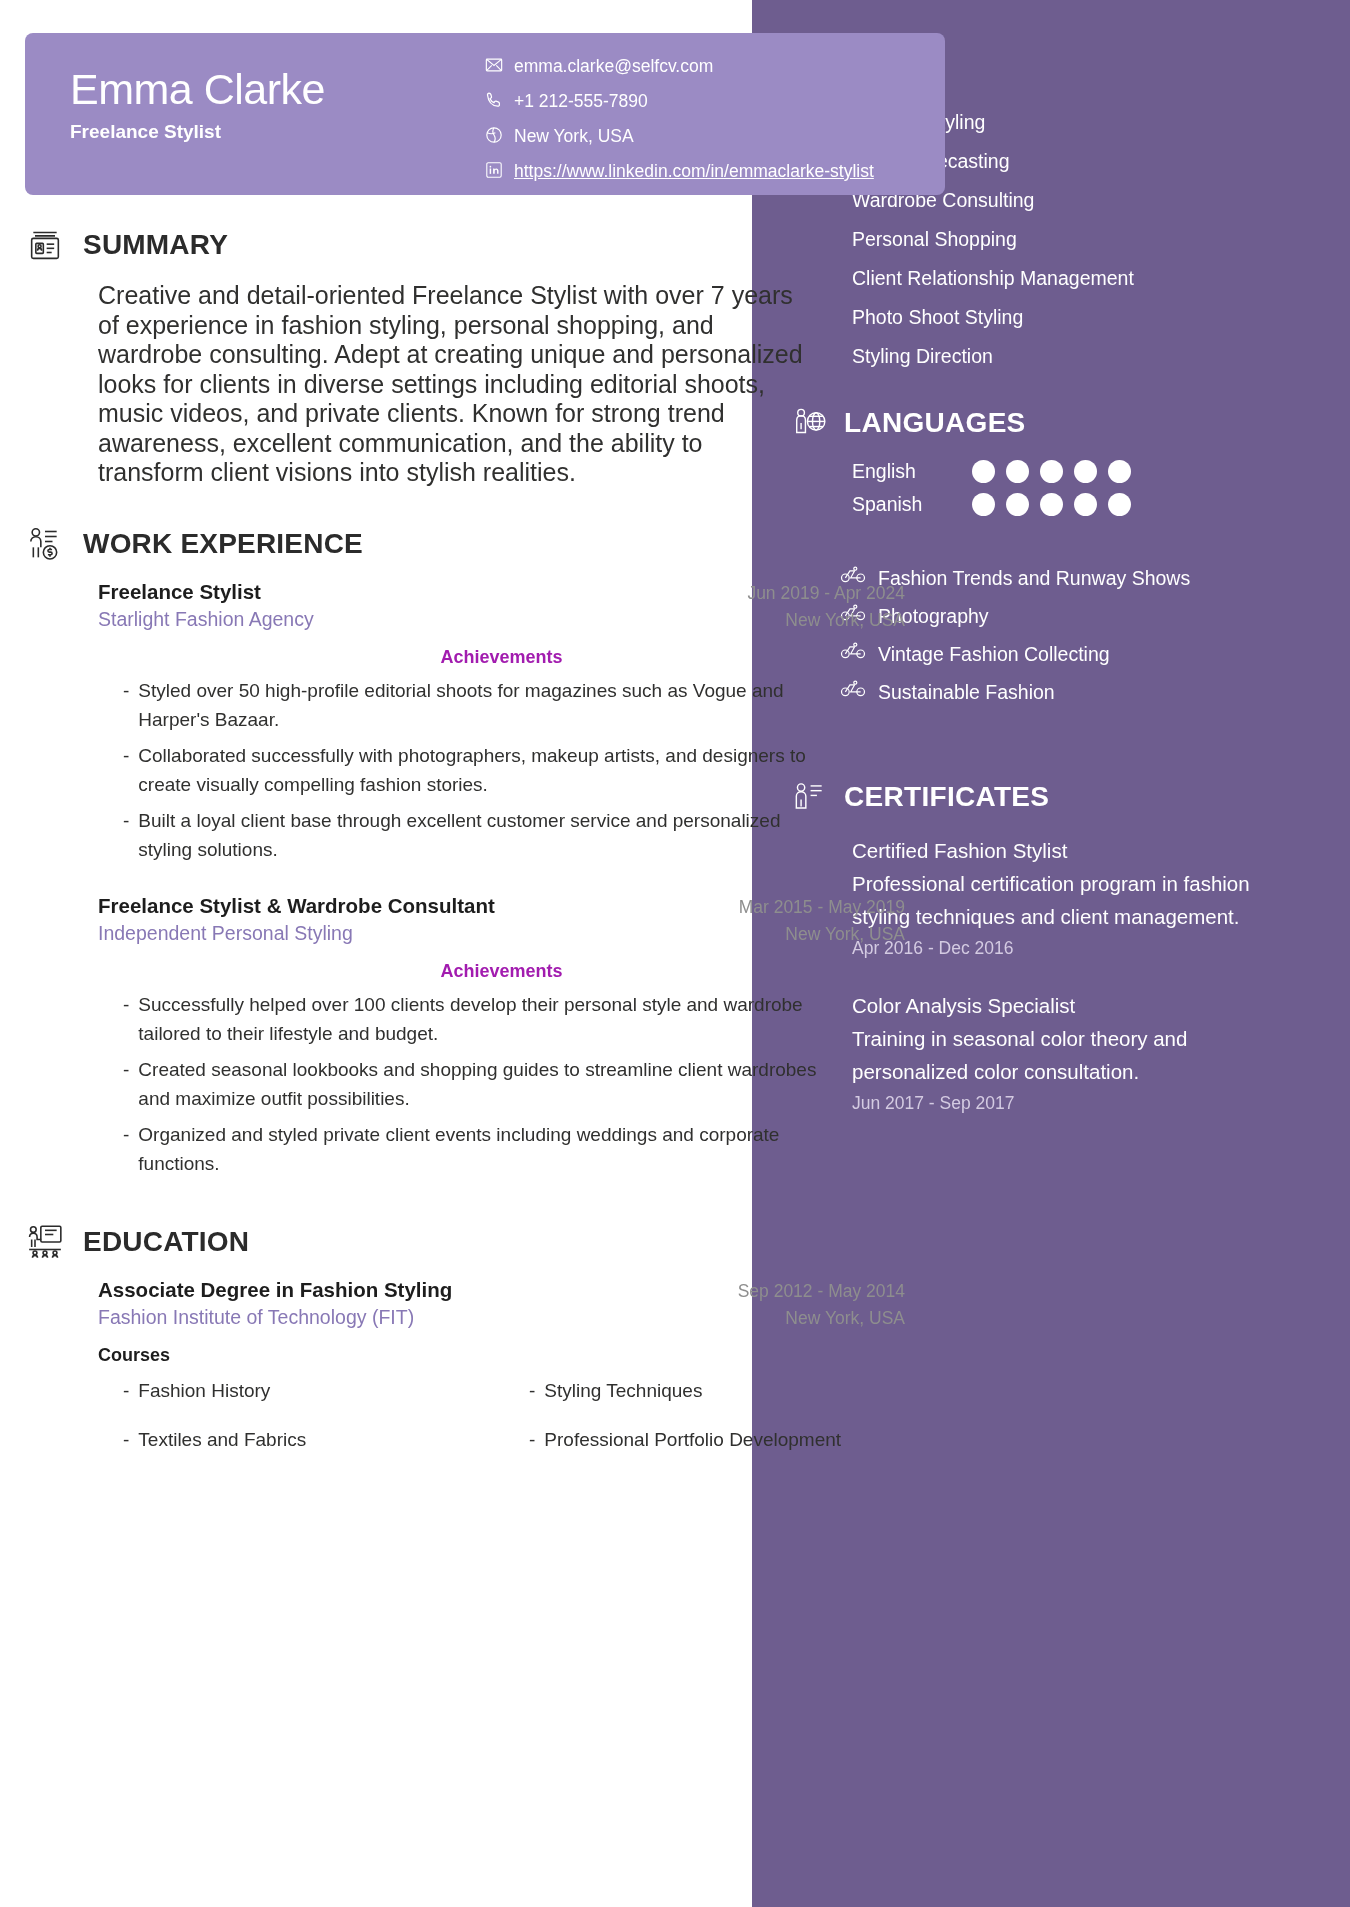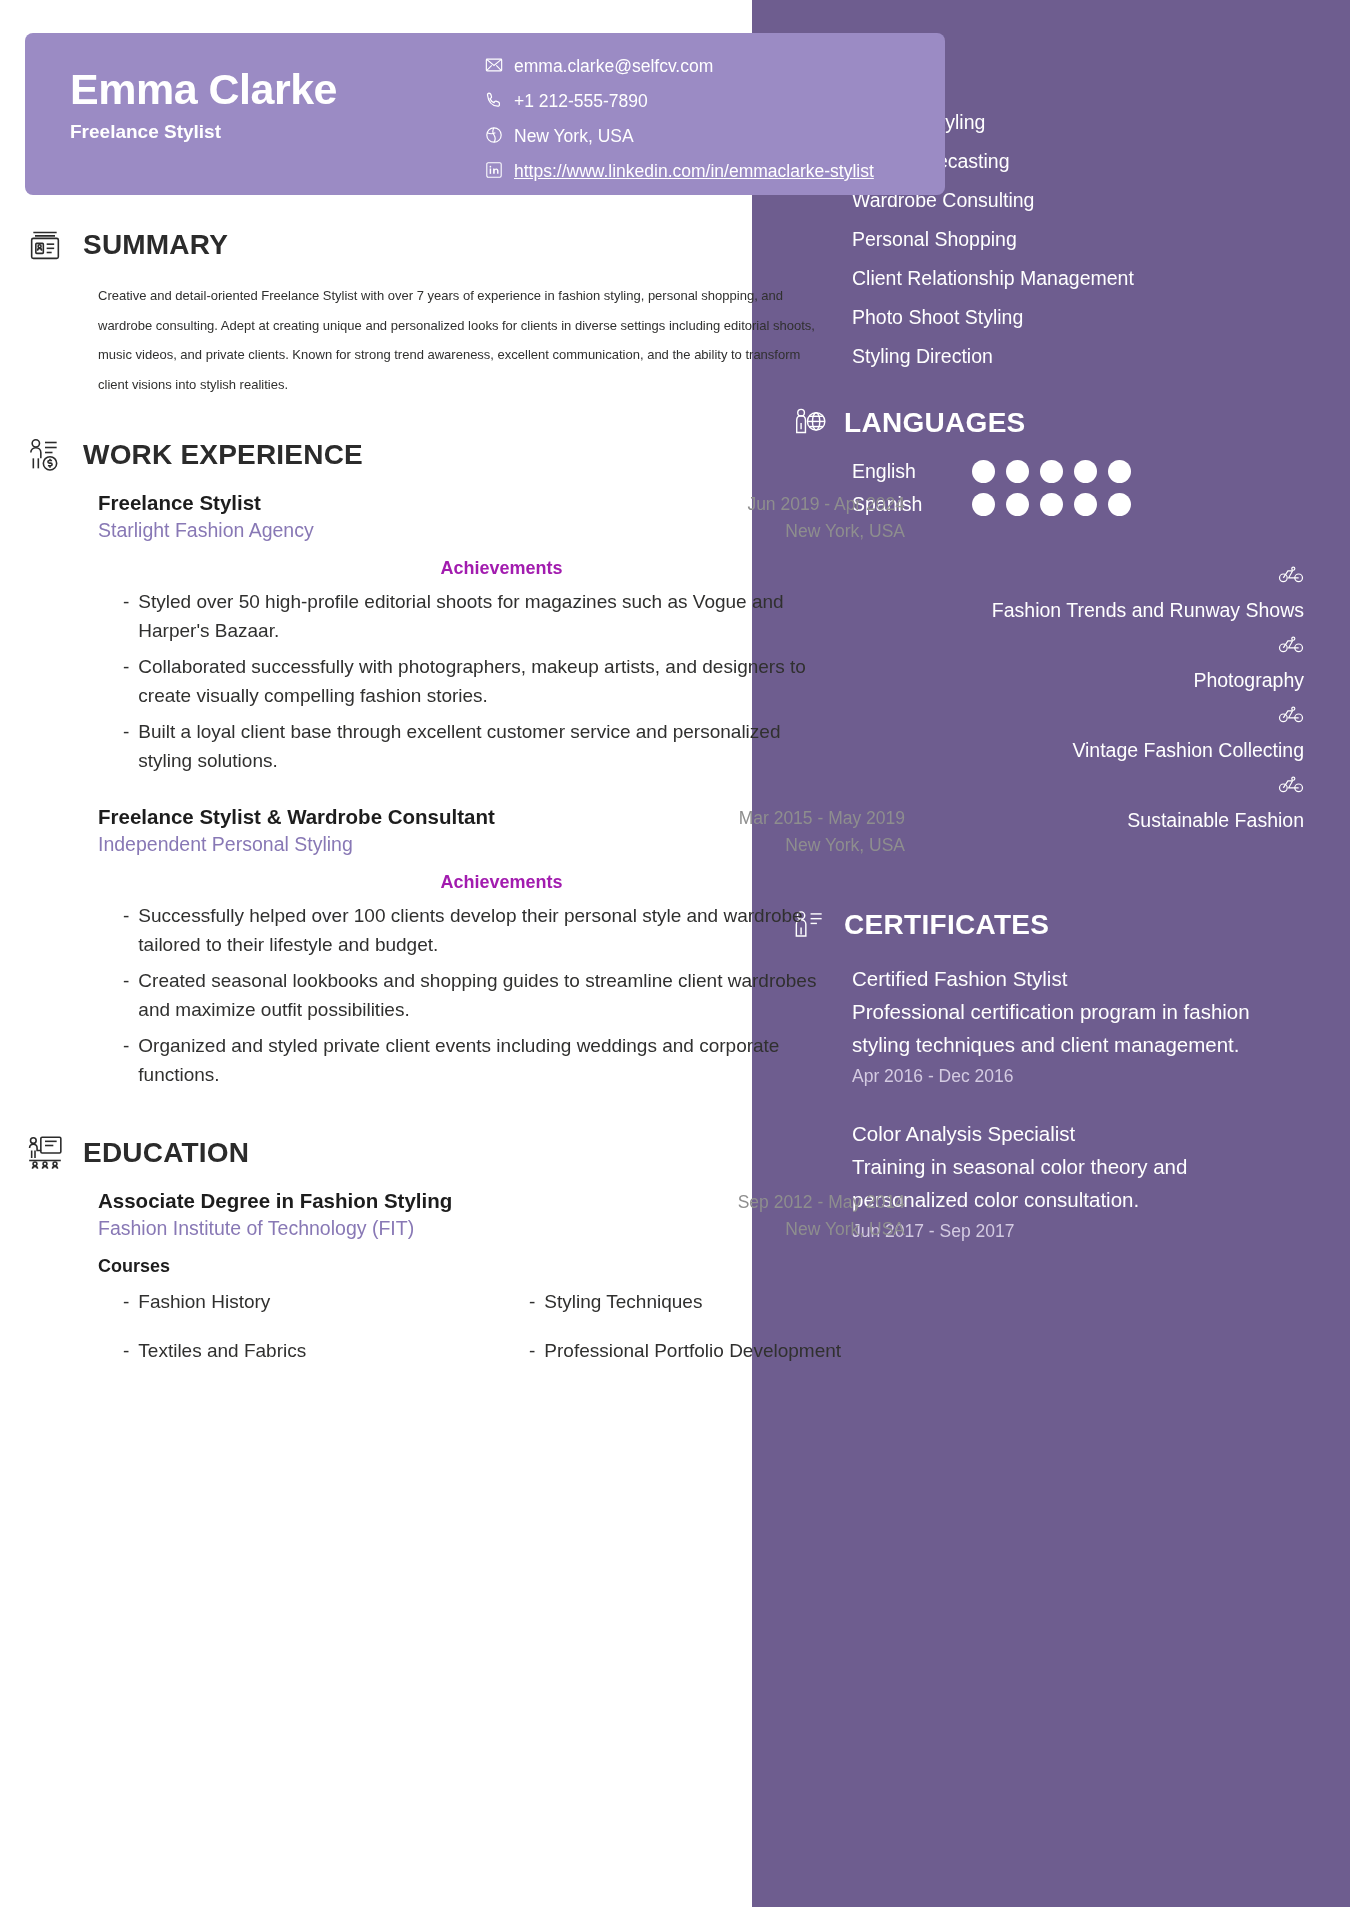--- a/index.html
+++ b/index.html
@@ -67,24 +67,23 @@
   .dot {
     width: 23px; height: 23px;
     border-radius: 50%;
     background: #ffffff;
   }
 
   
   .int-list { padding-left: 50px; }
   .int-row {
     display: flex;
-    align-items: flex-end;
+    align-items: flex-start;
     gap: 12px;
     margin-bottom: 10px;
-    flex-direction: column;
   }
   .int-ico { width: 26px; height: 20px; flex: none; }
   .int-ico svg { width: 100%; height: 100%; display: block; }
   .int-label {
     color: #ffffff;
     font-size: 19.5px;
     line-height: 28px;
   }
 
   
@@ -116,21 +115,21 @@
     background: #9b8bc4;
     border-radius: 8px;
     display: flex;
     align-items: flex-start;
     z-index: 5;
   }
   .banner-left { padding: 30px 0 0 45px; width: 460px; }
   .name {
     color: #ffffff;
     font-size: 43px;
-    font-weight: 700;
+    font-weight: 400;
     letter-spacing: -0.5px;
     line-height: 52px;
   }
   .role {
     color: #ffffff;
     font-size: 19px;
     font-weight: 700;
     margin-top: 6px;
   }
   .banner-right { padding-top: 20px; }
@@ -167,21 +166,21 @@
     color: #2b2b2b;
     font-size: 28px;
     font-weight: 800;
     letter-spacing: 0.2px;
   }
   .sec-icon { width: 40px; height: 40px; flex: none; }
   .sec-icon svg { width: 100%; height: 100%; display: block; }
 
   .summary-text {
     color: #30302f;
-    font-size: 13px;
+    font-size: 25px;
     line-height: 29.5px;
     padding-left: 73px;
     max-width: 790px;
   }
 
   .entry { padding-left: 73px; margin-bottom: 26px; }
   .entry-top {
     display: flex;
     justify-content: space-between;
     align-items: baseline;

